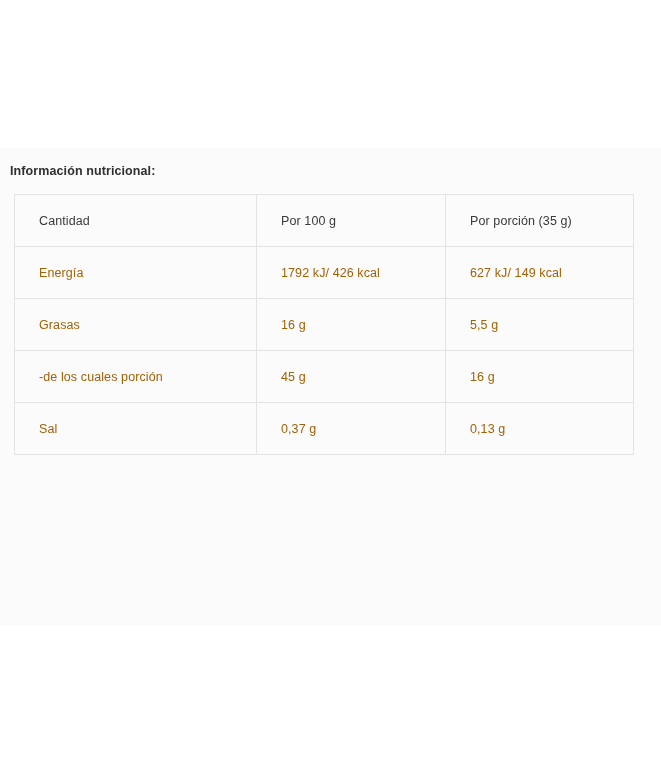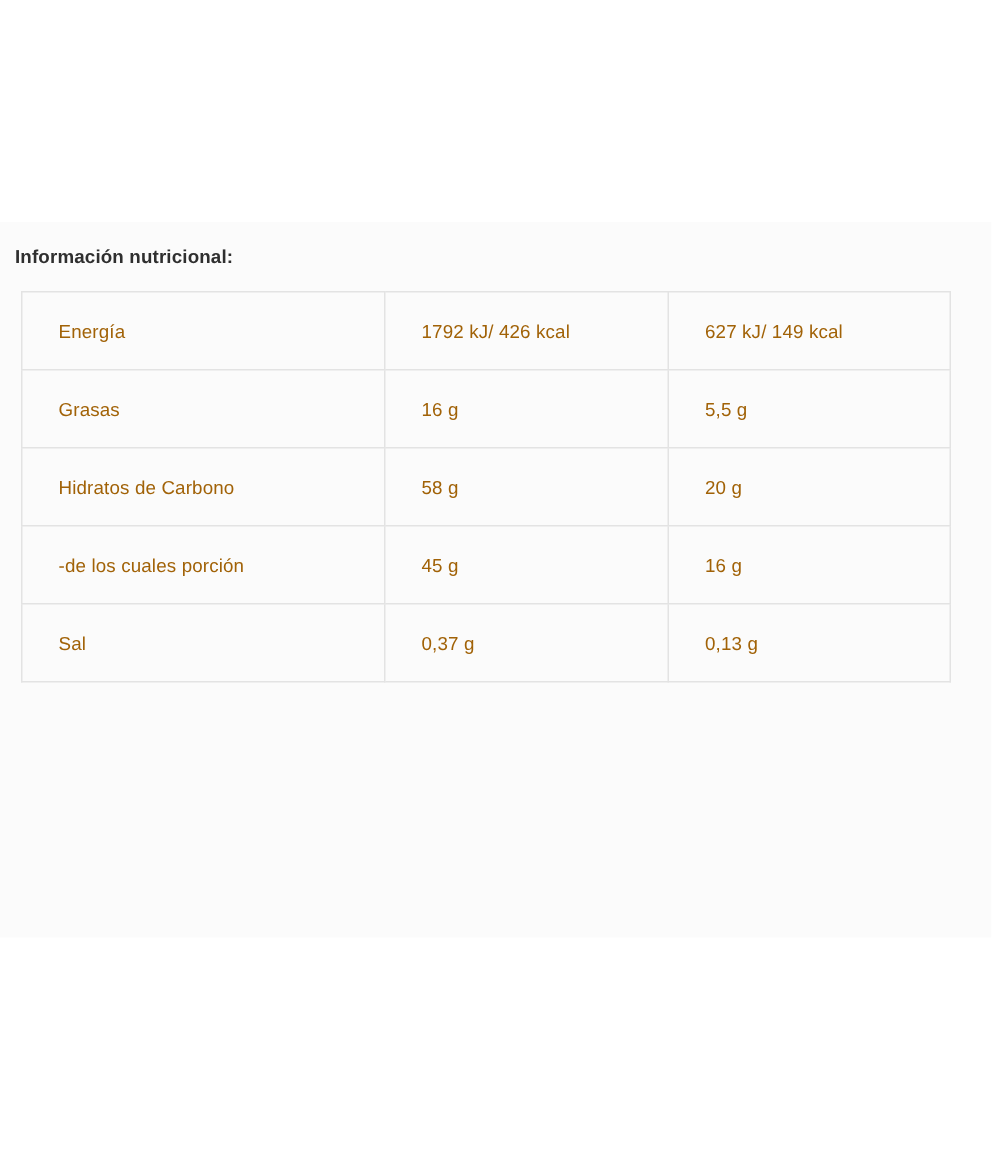--- a/index.html
+++ b/index.html
@@ -78,34 +78,34 @@
     <div class="section-title">Información nutricional:</div>
 
     <div class="table-wrap">
       <table class="nutri">
         <colgroup>
           <col class="c1">
             <col class="c2">
             <col class="c3">
         </colgroup>
         <tbody>
+          <tr class="head">
+            <td>Cantidad</td>
+            <td>Por 100 g</td>
+            <td>Por porción (35 g)</td>
+          </tr>
           <tr>
             <td>Energía</td>
             <td>1792 kJ/ 426 kcal</td>
             <td>627 kJ/ 149 kcal</td>
           </tr>
           <tr>
             <td>Grasas</td>
             <td>16 g</td>
             <td>5,5 g</td>
-          </tr>
-          <tr>
-            <td>Hidratos de Carbono</td>
-            <td>58 g</td>
-            <td>20 g</td>
           </tr>
           <tr>
             <td>-de los cuales porción</td>
             <td>45 g</td>
             <td>16 g</td>
           </tr>
           <tr>
             <td>Sal</td>
             <td>0,37 g</td>
             <td>0,13 g</td>

